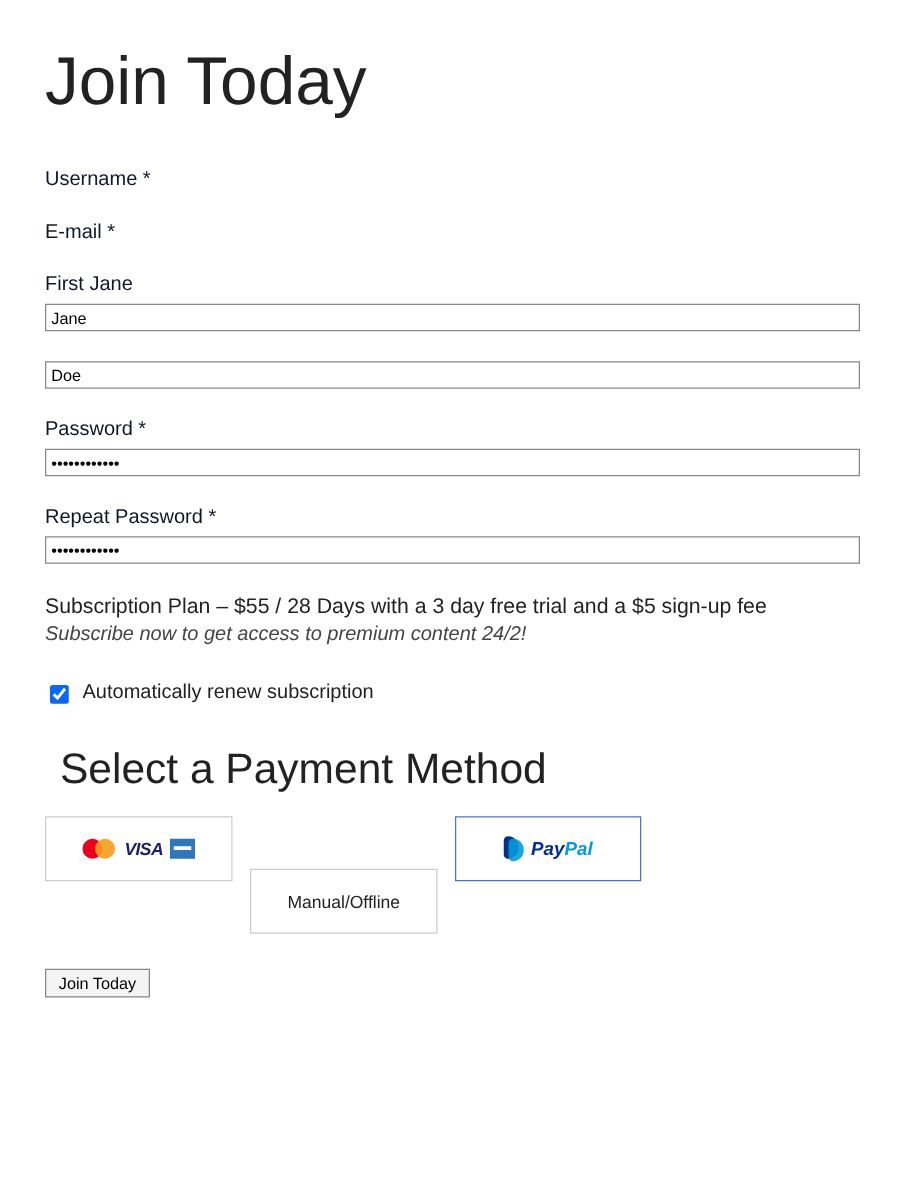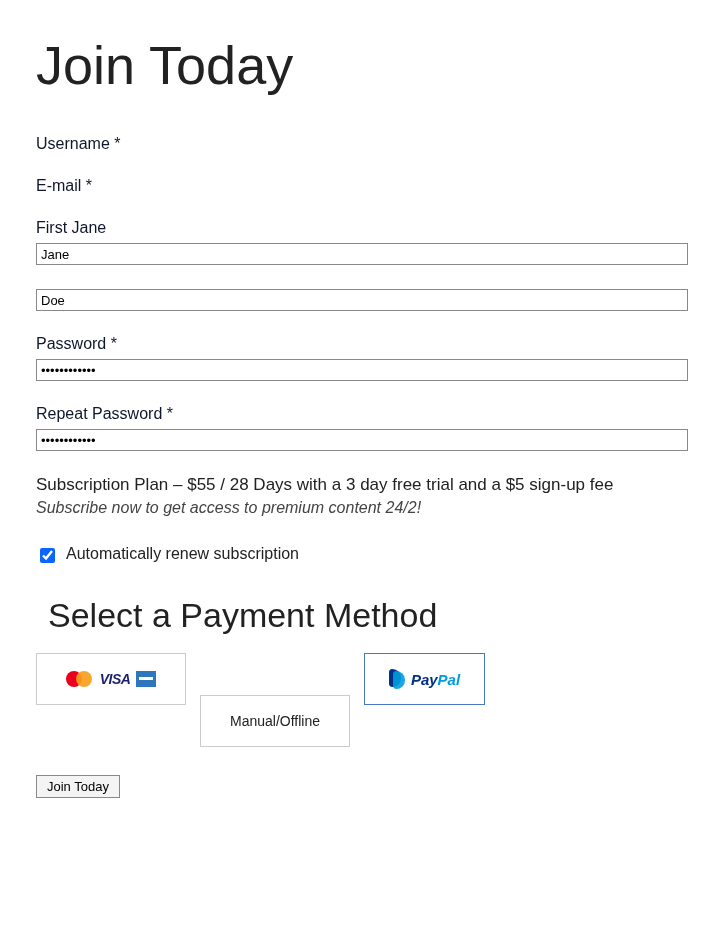--- a/index.html
+++ b/index.html
@@ -78,21 +78,21 @@
       padding: 0 14px;
       font-size: 14px;
       cursor: pointer;
       background: #fff;
     }
     .pay-card.selected {
       border: 1px solid #4a76c7;
     }
     .pay-card.cards { width: 150px; }
     .pay-card.manual { width: 150px; margin-top: 42px; }
-    .pay-card.paypal { width: 121px; }
+    .pay-card.paypal { width: 149px; }
     .cards-inner {
       display: flex;
       align-items: center;
       gap: 6px;
     }
     .mc-icon {
       width: 28px;
       height: 18px;
       position: relative;
     }

